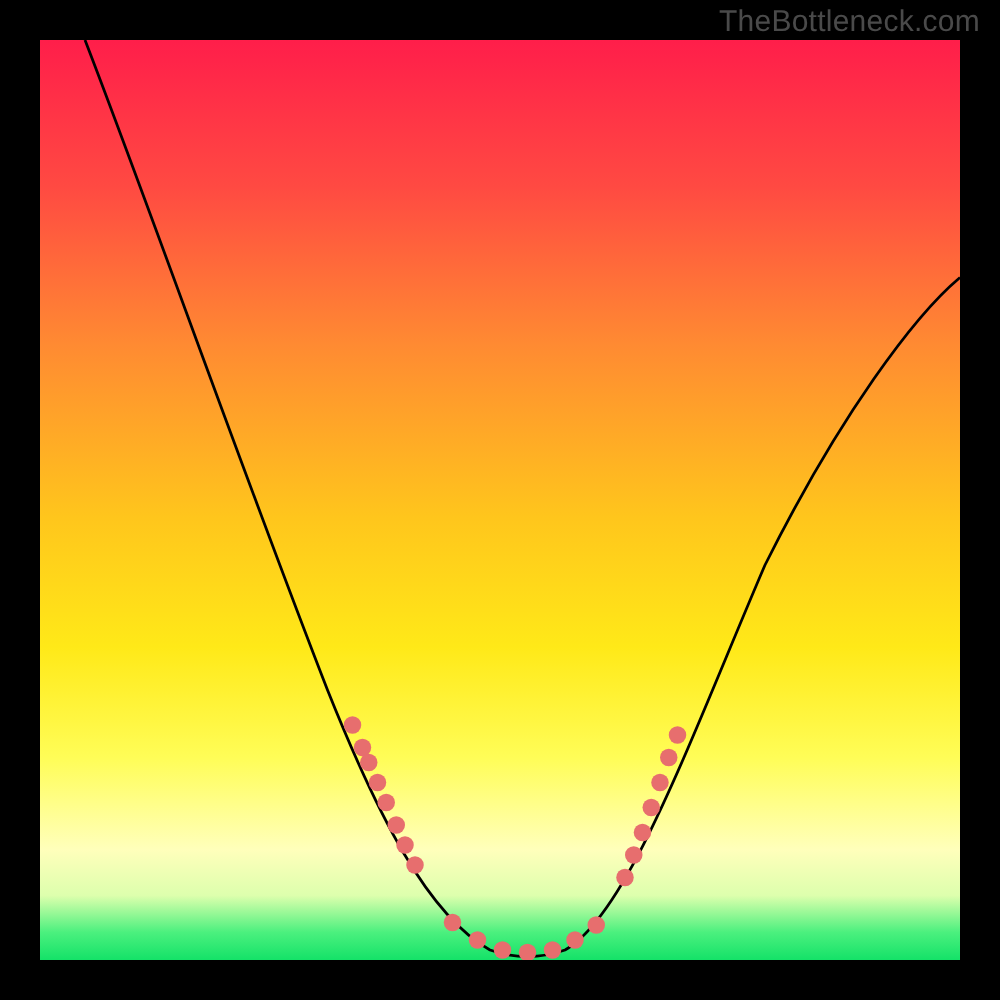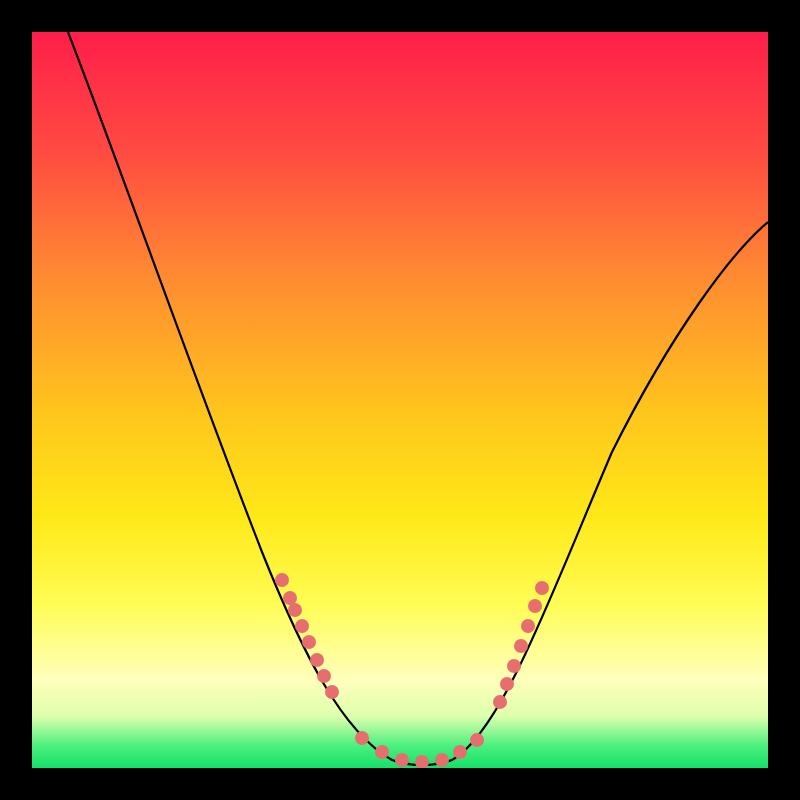--- a/index.html
+++ b/index.html
@@ -100,13 +100,14 @@
         <circle cx="475" cy="652" r="7"></circle>
         <circle cx="482" cy="634" r="7"></circle>
         <circle cx="489" cy="614" r="7"></circle>
         <circle cx="496" cy="594" r="7"></circle>
         <circle cx="503" cy="574" r="7"></circle>
         <circle cx="510" cy="556" r="7"></circle>
       </g>
     </svg>
   </div>
 
+  <div class="attribution">TheBottleneck.com</div>
 </div>
 
 </body></html>

